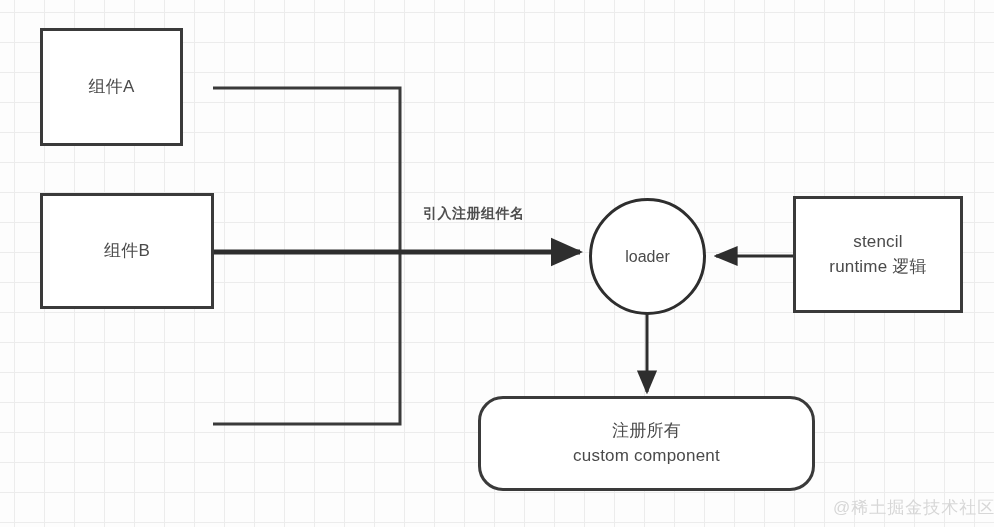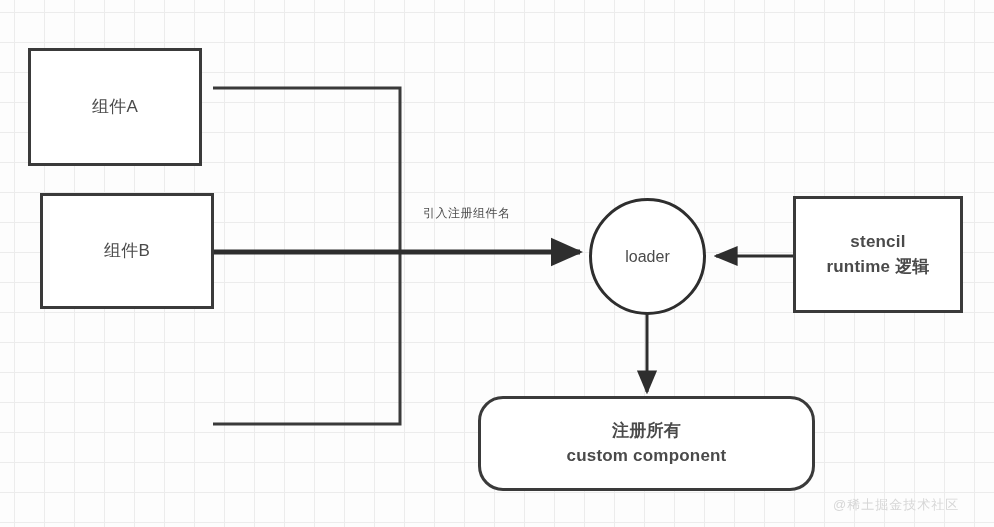--- a/index.html
+++ b/index.html
@@ -52,35 +52,35 @@
     border-radius: 50%;
     display: flex;
     align-items: center;
     justify-content: center;
     color: #4a4a4a;
     font-size: 16px;
   }
   .edge-label {
     position: absolute;
     color: #4f4f4f;
-    font-size: 12px;
+    font-size: 14px;
     letter-spacing: 0.5px;
     white-space: nowrap;
+    font-weight: bold;
   }
   .watermark {
     position: absolute;
     color: #d7d7d7;
-    font-size: 13px;
+    font-size: 17px;
     letter-spacing: 1px;
     white-space: nowrap;
     text-align: right;
   }
   .box-line-2 {
     display: block;
-    font-weight: bold;
   }
 </style>
 </head>
 <body>
 
 <div id="canvas">
 
   <svg id="diagram-svg" viewBox="0 0 994 527" xmlns="http://www.w3.org/2000/svg">
     <defs>
       <marker id="arrow-thick" viewBox="0 0 10 10" refX="9" refY="5" markerWidth="6.5" markerHeight="6.5" orient="auto-start-reverse">
@@ -95,21 +95,21 @@
 
     <path d="M 213 424 L 400 424 L 400 252" fill="none" stroke="#3a3a3a" stroke-width="3"></path>
 
     <path d="M 213 252 L 580 252" fill="none" stroke="#2e2e2e" stroke-width="5" marker-end="url(#arrow-thick)"></path>
 
     <path d="M 793 256 L 716 256" fill="none" stroke="#2e2e2e" stroke-width="3" marker-end="url(#arrow-thin)"></path>
 
     <path d="M 647 314 L 647 392" fill="none" stroke="#2e2e2e" stroke-width="3" marker-end="url(#arrow-thin)"></path>
   </svg>
 
-  <div class="node-box" style="left:28px; top:28px; width:174px; height:118px;margin-top:20px;">
+  <div class="node-box" style="left:40px; top:28px; width:143px; height:118px;">
     <span>组件A</span>
   </div>
 
   <div class="node-box" style="left:40px; top:193px; width:174px; height:116px;text-align:right;">
     <span>组件B</span>
   </div>
 
 
   <div class="node-circle" style="left:589px; top:198px; width:117px; height:117px;">
     <span>loader</span>

